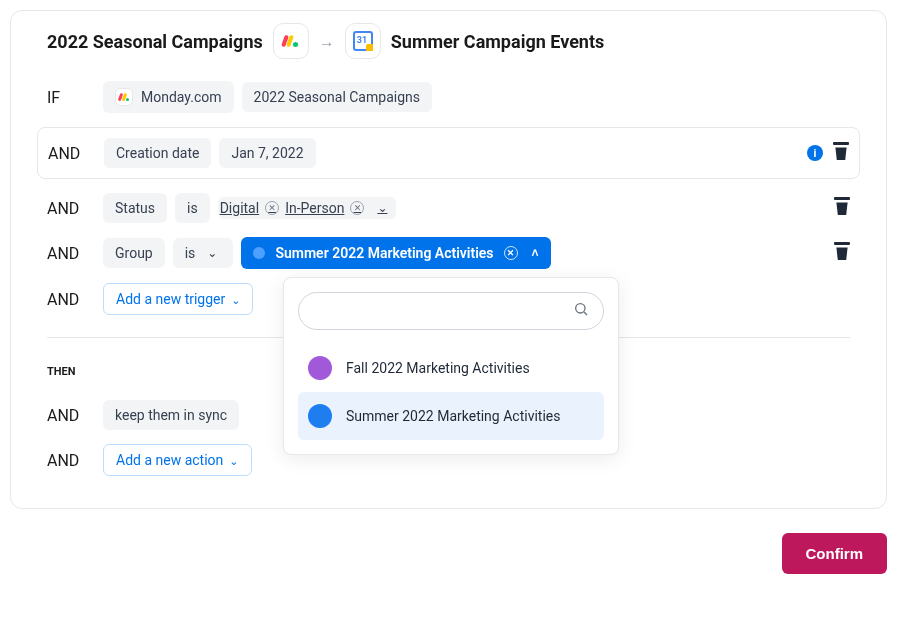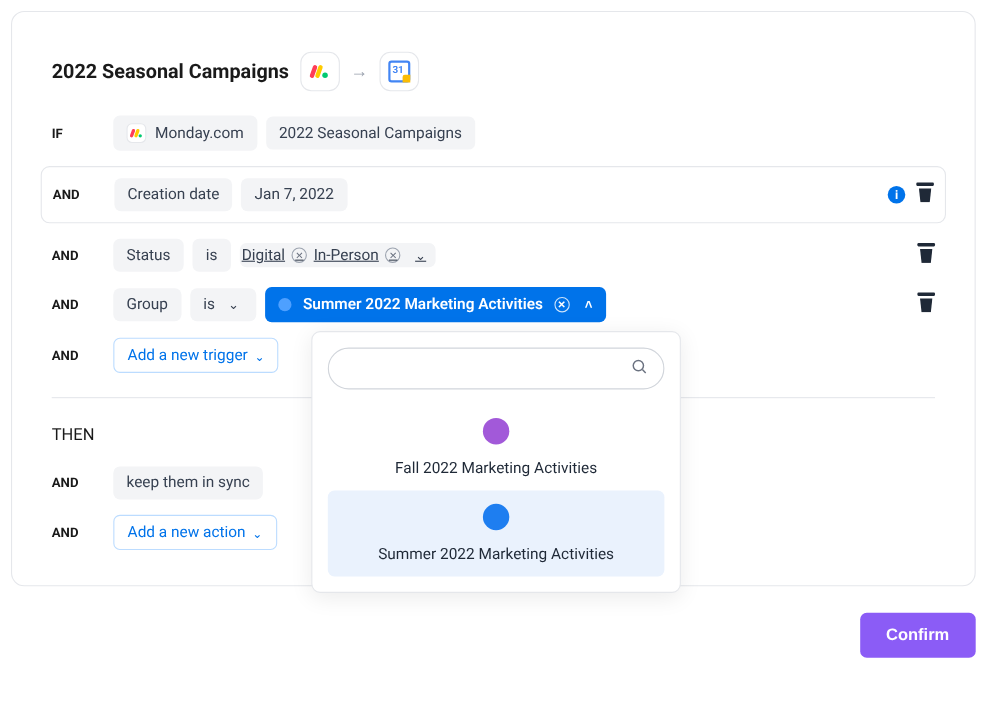--- a/index.html
+++ b/index.html
@@ -6,21 +6,21 @@
   body {
     font-family: -apple-system, BlinkMacSystemFont, "Segoe UI", Roboto, Helvetica, Arial, sans-serif;
     background: #fff;
     padding: 10px;
     width: 897px;
     color: #1a1a1a;
   }
   .card {
     border: 1px solid #e5e7eb;
     border-radius: 12px;
-    padding: 36px 36px 32px 36px;
+    padding: 12px 36px 32px 36px;
     position: relative;
   }
   .header {
     display: flex;
     align-items: center;
     gap: 10px;
     margin-bottom: 22px;
   }
   .header-title { font-size: 18px; font-weight: 700; }
   .app-box {
@@ -41,21 +41,21 @@
     position:relative; background:#fff;
   }
   .gcal-icon::before { content:"31"; font-size:9px; font-weight:700; color:#4285f4; position:absolute; top:2px; left:2px;}
   .gcal-icon::after { content:""; position:absolute; bottom:-2px; right:-2px; width:7px; height:7px; background:#fbbc04; border-top-left-radius:2px;}
 
   .row {
     display:flex; align-items:center; gap:8px;
     margin-bottom: 14px;
     position: relative;
   }
-  .kw { font-weight:700; font-size:12px; min-width:48px; }
+  .kw { font-weight:400; font-size:16px; min-width:48px; }
   .chip {
     background:#f3f4f6; border-radius:6px;
     padding:7px 12px; font-size:14px; color:#374151;
     display:inline-flex; align-items:center; gap:8px;
   }
   .chip .mini { width:18px; height:18px; display:flex; align-items:center; justify-content:center; border:1px solid #e5e7eb; background:#fff; border-radius:5px;}
   .chip .mini .monday-icon span { width:2.5px; height:8px;}
   .chip .mini .monday-icon span:nth-child(3){ width:3px; height:3px;}
   .outlined-row {
     border:1px solid #e5e7eb; border-radius:8px;
@@ -95,37 +95,37 @@
   }
   .dd-search {
     border:1px solid #d1d5db; border-radius:999px;
     height:38px; display:flex; align-items:center; padding:0 14px;
     margin-bottom:14px;
   }
   .dd-search input { border:none; outline:none; flex:1; font-size:14px; background:transparent;}
   .dd-search .mag { color:#6b7280; font-size:16px;}
   .dd-item {
     display:flex; align-items:center; gap:14px;
-    padding:12px 10px; border-radius:6px; font-size:14px; color:#1f2937;flex-direction:column;
+    padding:12px 10px; border-radius:6px; font-size:14px; color:#1f2937;
   }
   .dd-item .swatch { width:24px; height:24px; border-radius:50%;}
   .dd-item.selected { background:#eaf2fd;}
   .link-btn {
     border:1px solid #bcdcff; color:#0073ea; background:#fff;
     border-radius:6px; padding:7px 12px; font-size:14px;
     display:inline-flex; align-items:flex-end; gap:6px;
   }
   .divider { border:none; border-top:1px solid #e5e7eb; margin:22px 0 18px 0;}
-  .then-kw { font-weight:400; font-size:15px; min-width:48px;}
+  .then-kw { font-weight:700; font-size:11px; min-width:48px;}
 
   .confirm {
     margin-top:24px; text-align:right;
   }
   .confirm button {
-    background:#8b5cf6; color:#fff; border:none;
+    background:#be185d; color:#fff; border:none;
     border-radius:6px; padding:12px 24px; font-size:15px; font-weight:600;
     cursor:pointer;
   }
   .spacer-trash { margin-left:auto;}
 </style>
 </head>
 <body>
 
 <div class="card">
 
@@ -135,20 +135,21 @@
       <span class="monday-icon">
           <span></span>
           <span></span>
           <span></span>
         </span>
     </div>
     <span class="arrow">→</span>
     <div class="app-box">
       <span class="gcal-icon"></span>
     </div>
+    <span class="header-title">Summer Campaign Events</span>
   </div>
 
   <div class="row">
     <span class="kw">IF</span>
     <span class="chip">
       <span class="mini">
           <span class="monday-icon">
             <span></span>
             <span></span>
             <span></span>

